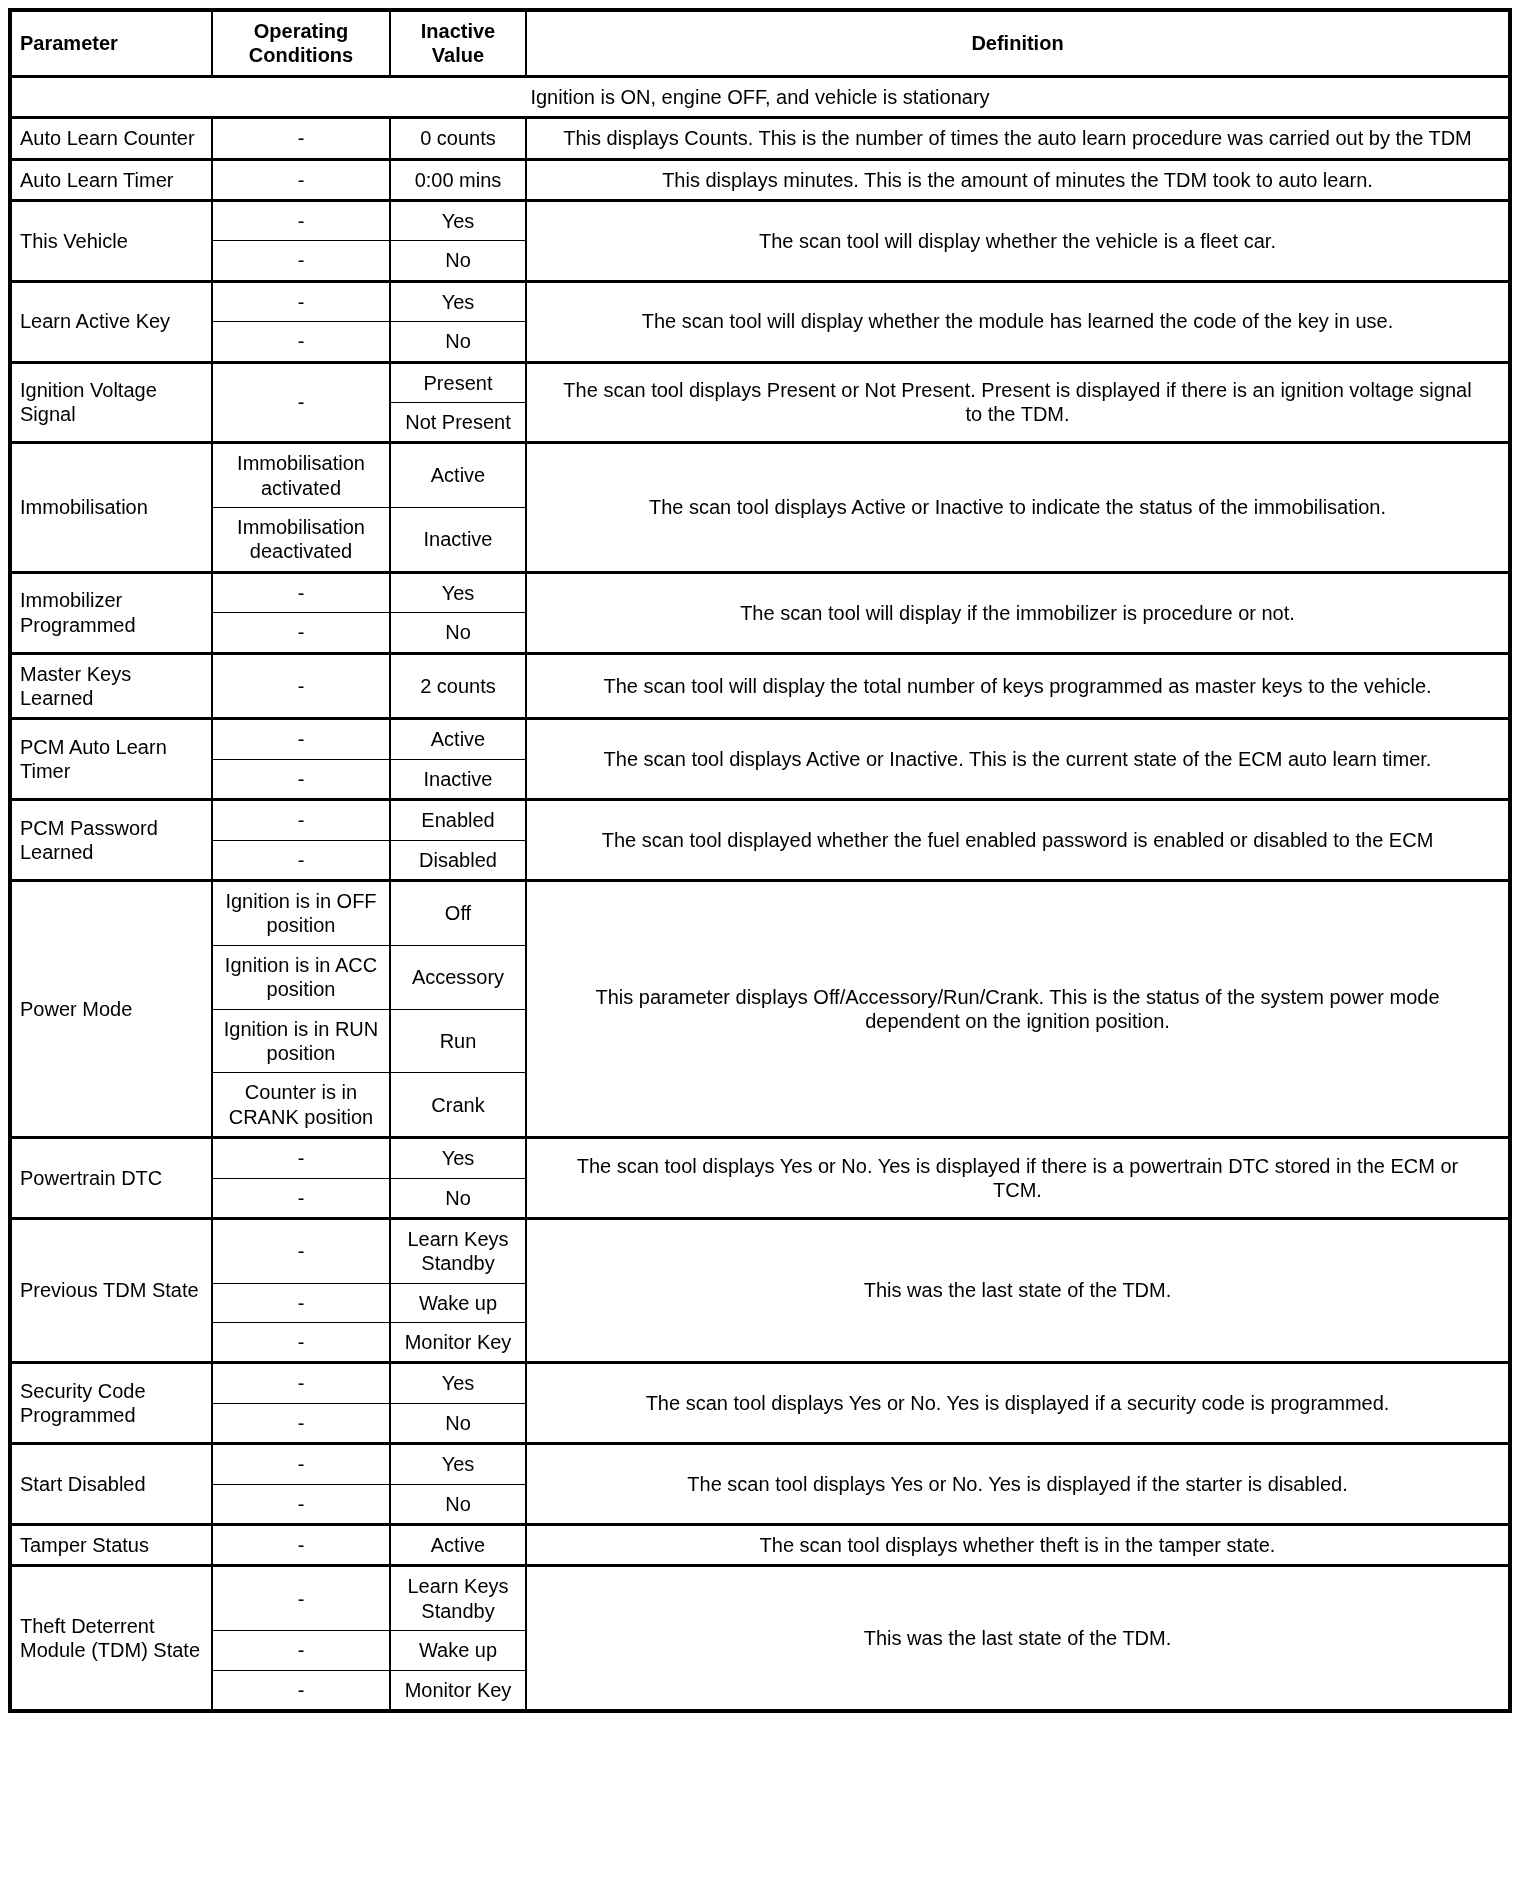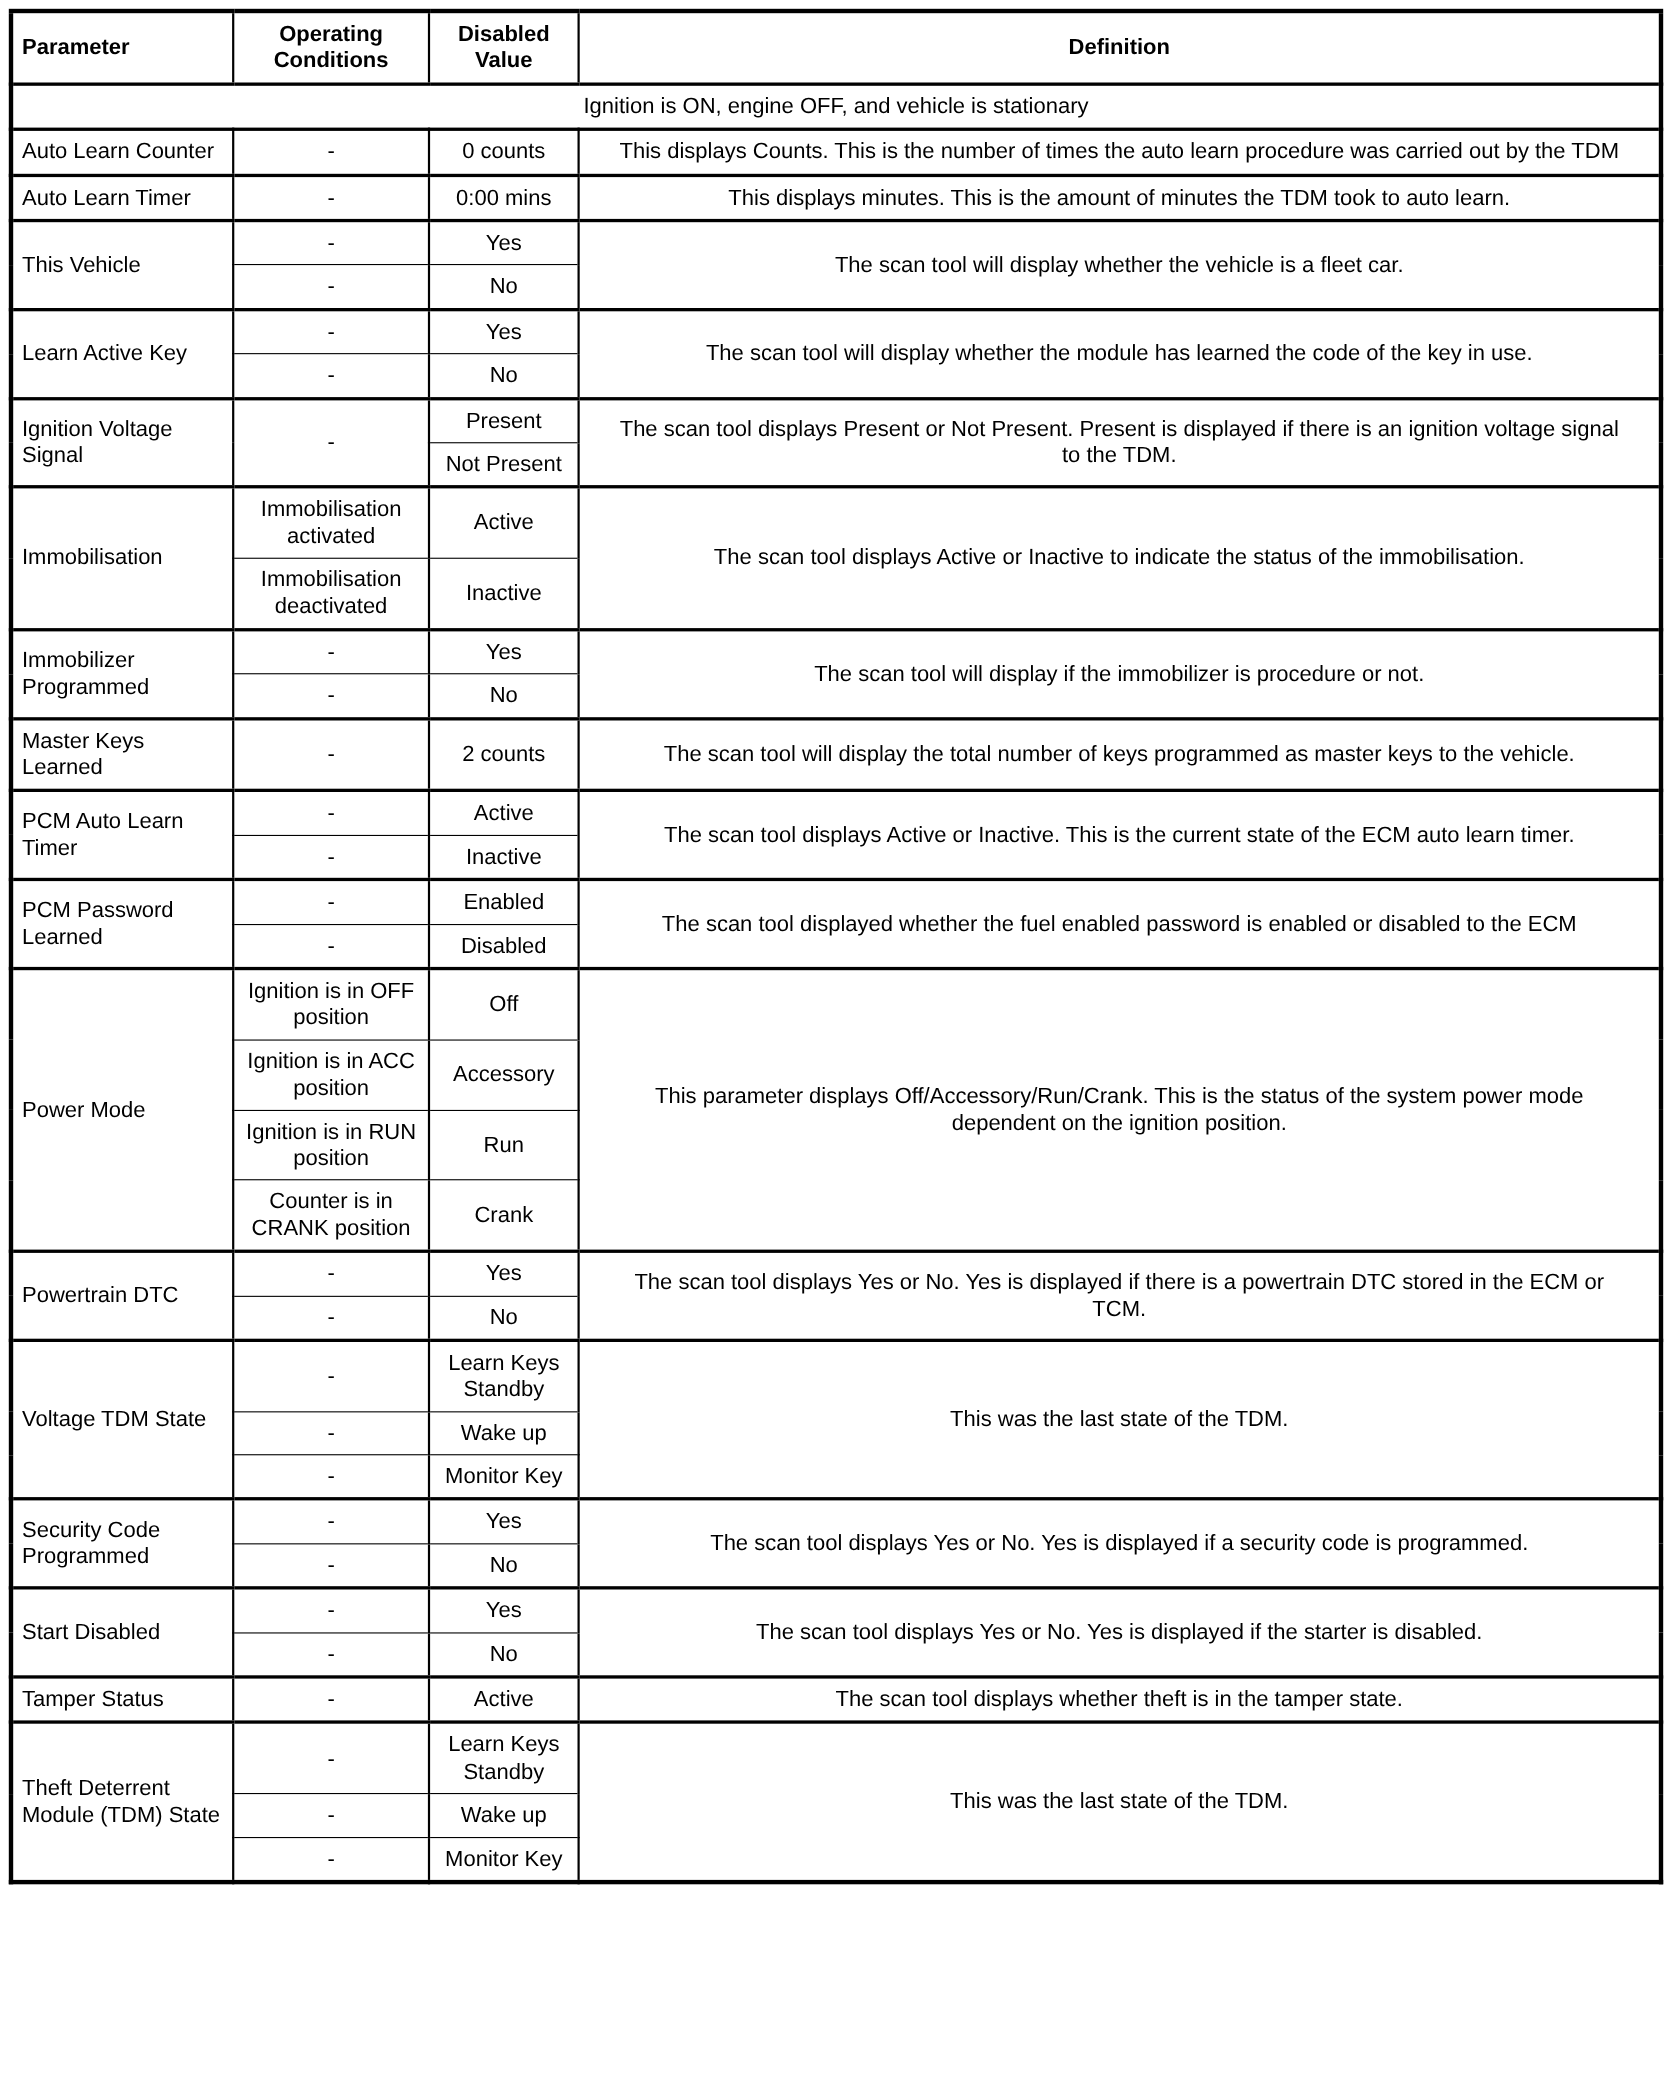--- a/index.html
+++ b/index.html
@@ -65,21 +65,21 @@
     <colgroup>
       <col style="width:202px">
       <col style="width:178px">
       <col style="width:136px">
       <col>
     </colgroup>
     <thead>
       <tr>
         <th class="pcol">Parameter</th>
         <th>Operating Conditions</th>
-        <th>Disabled Value</th>
+        <th>Inactive Value</th>
         <th>Definition</th>
       </tr>
     </thead>
     <tbody>
       <tr class="gs section">
         <td colspan="4">Ignition is ON, engine OFF, and vehicle is stationary</td>
       </tr>
 
       <tr class="gs">
         <td class="pcell">Auto Learn Counter</td>
@@ -202,21 +202,21 @@
         <td class="ccell">-</td>
         <td class="vcell">Yes</td>
         <td class="dcell" rowspan="2">The scan tool displays Yes or No. Yes is displayed if there is a powertrain DTC stored in the ECM or TCM.</td>
       </tr>
       <tr>
         <td class="ccell">-</td>
         <td class="vcell">No</td>
       </tr>
 
       <tr class="gs">
-        <td class="pcell" rowspan="3">Voltage TDM State</td>
+        <td class="pcell" rowspan="3">Previous TDM State</td>
         <td class="ccell">-</td>
         <td class="vcell">Learn Keys Standby</td>
         <td class="dcell" rowspan="3">This was the last state of the TDM.</td>
       </tr>
       <tr>
         <td class="ccell">-</td>
         <td class="vcell">Wake up</td>
       </tr>
       <tr>
         <td class="ccell">-</td>

